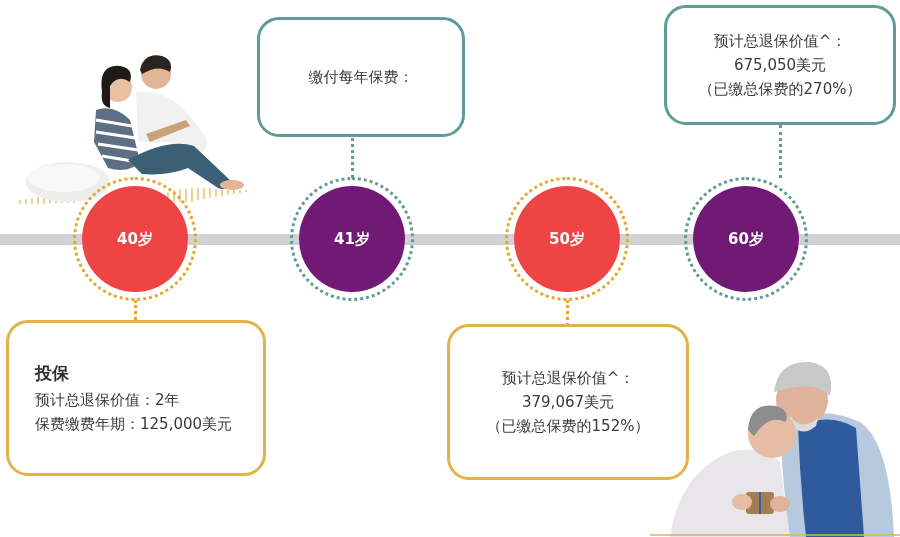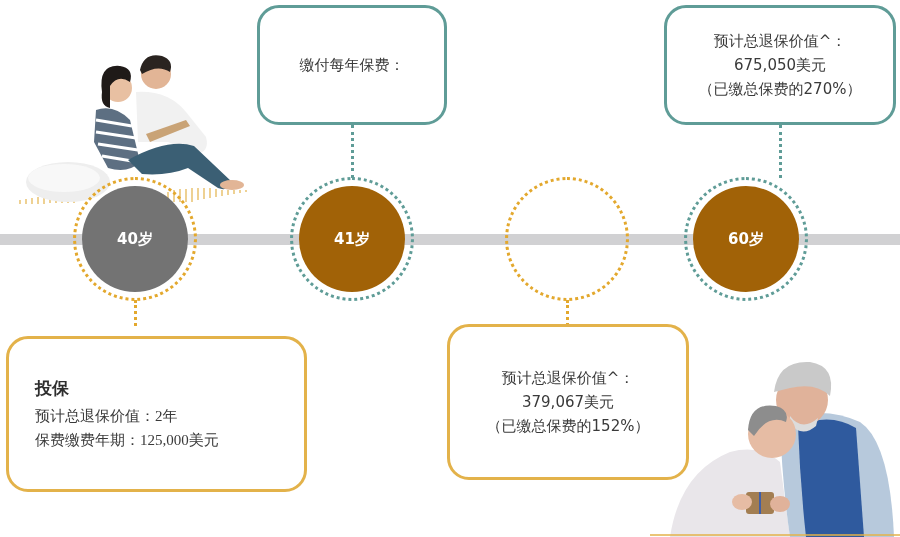--- a/index.html
+++ b/index.html
@@ -7,23 +7,23 @@
     body { position: relative; font-family: "DejaVu Sans", "Liberation Sans", sans-serif; color: #333333; }
 
     .timeline-bar { position: absolute; left: 0; top: 234px; width: 900px; height: 11px; background: #d1d1d3; }
 
     .node { position: absolute; width: 124px; height: 124px; border-radius: 50%; top: 177px; }
     .node .ring { position: absolute; inset: 0; border-radius: 50%; border: 3px dotted; }
     .node .disc { position: absolute; left: 9px; top: 9px; width: 106px; height: 106px; border-radius: 50%;
                   display: flex; align-items: center; justify-content: center;
                   color: #ffffff; font-weight: bold; font-size: 15px; }
     .node.gold .ring { border-color: #e3a82d; }
-    .node.gold .disc { background: #737373; }
+    .node.gold .disc { background: #ef4444; }
     .node.teal .ring { border-color: #5f9c97; }
-    .node.teal .disc { background: #a16207; }
+    .node.teal .disc { background: #701a75; }
 
     .connector { position: absolute; width: 0; border-left: 3px dotted; }
     .connector.gold { border-color: #e3a82d; }
     .connector.teal { border-color: #5f9c97; }
 
     .card { position: absolute; background: #ffffff; border: 3px solid; border-radius: 22px;
             display: flex; flex-direction: column; justify-content: center; align-items: center;
             text-align: center; font-size: 15px; line-height: 24px; color: #3a3a3a; }
     .card.gold { border-color: #e3b24a; }
     .card.teal { border-color: #5f9c97; }
@@ -101,33 +101,34 @@
 <div class="node gold" style="left:73px;">
   <div class="ring"></div>
   <div class="disc">40岁</div>
 </div>
 <div class="node teal" style="left:290px;">
   <div class="ring"></div>
   <div class="disc">41岁</div>
 </div>
 <div class="node gold" style="left:505px;">
   <div class="ring"></div>
+  <div class="disc">50岁</div>
 </div>
 <div class="node teal" style="left:684px;">
   <div class="ring"></div>
   <div class="disc">60岁</div>
 </div>
 
-<div class="card gold left-align" style="left:6px; top:336px; width:301px; height:156px;font-family:Liberation Serif, serif;">
+<div class="card gold left-align" style="left:6px; top:320px; width:260px; height:156px;">
   <div class="card-title">投保</div>
   <div>预计总退保价值：2年</div>
   <div>保费缴费年期：125,000美元</div>
 </div>
 
-<div class="card teal" style="left:257px; top:5px; width:190px; height:120px;">
+<div class="card teal" style="left:257px; top:17px; width:208px; height:120px;">
   <div>缴付每年保费：</div>
 </div>
 
 <div class="card gold" style="left:447px; top:324px; width:242px; height:156px;">
   <div>预计总退保价值^：</div>
   <div>379,067美元</div>
   <div>（已缴总保费的152%）</div>
 </div>
 
 <div class="card teal" style="left:664px; top:5px; width:232px; height:120px;">

